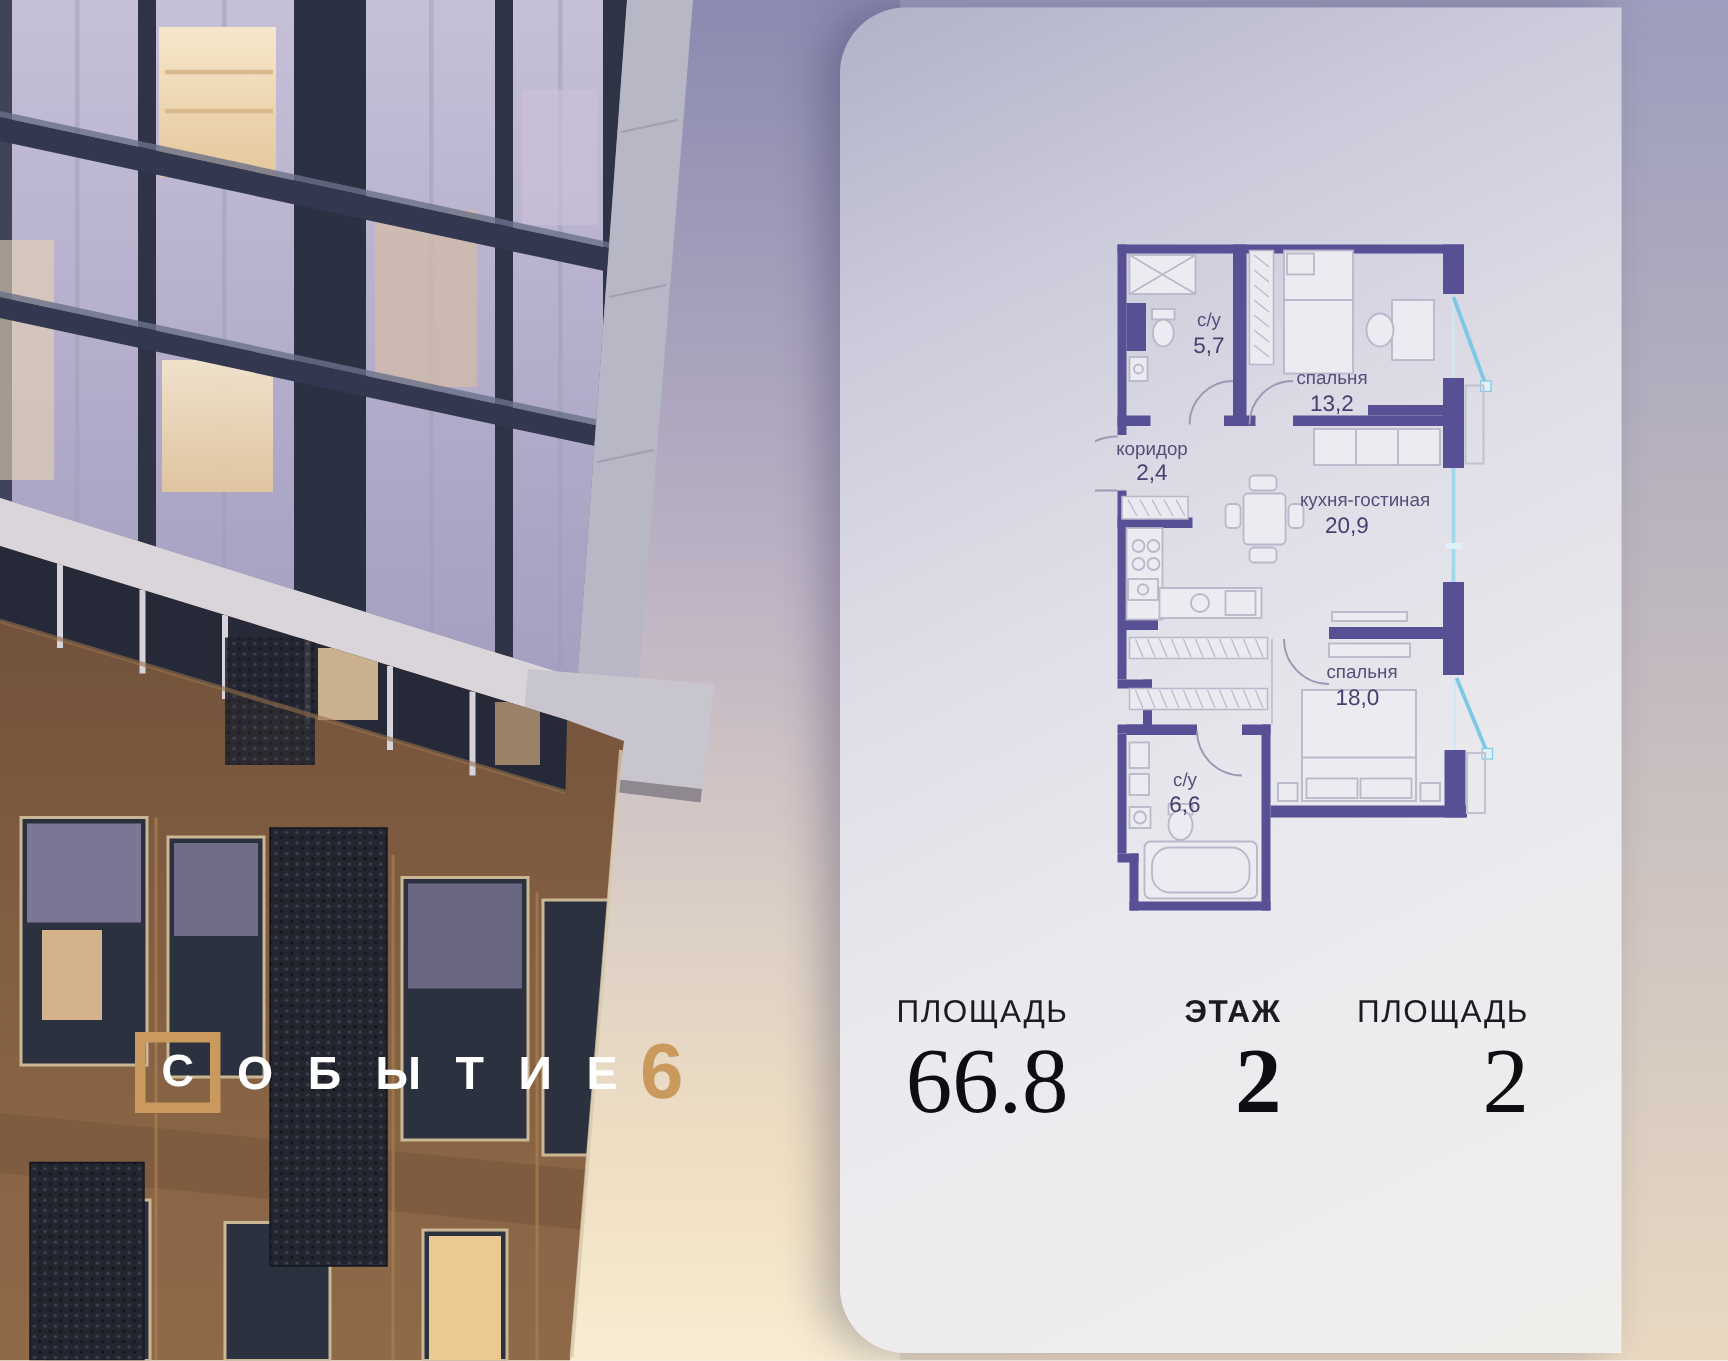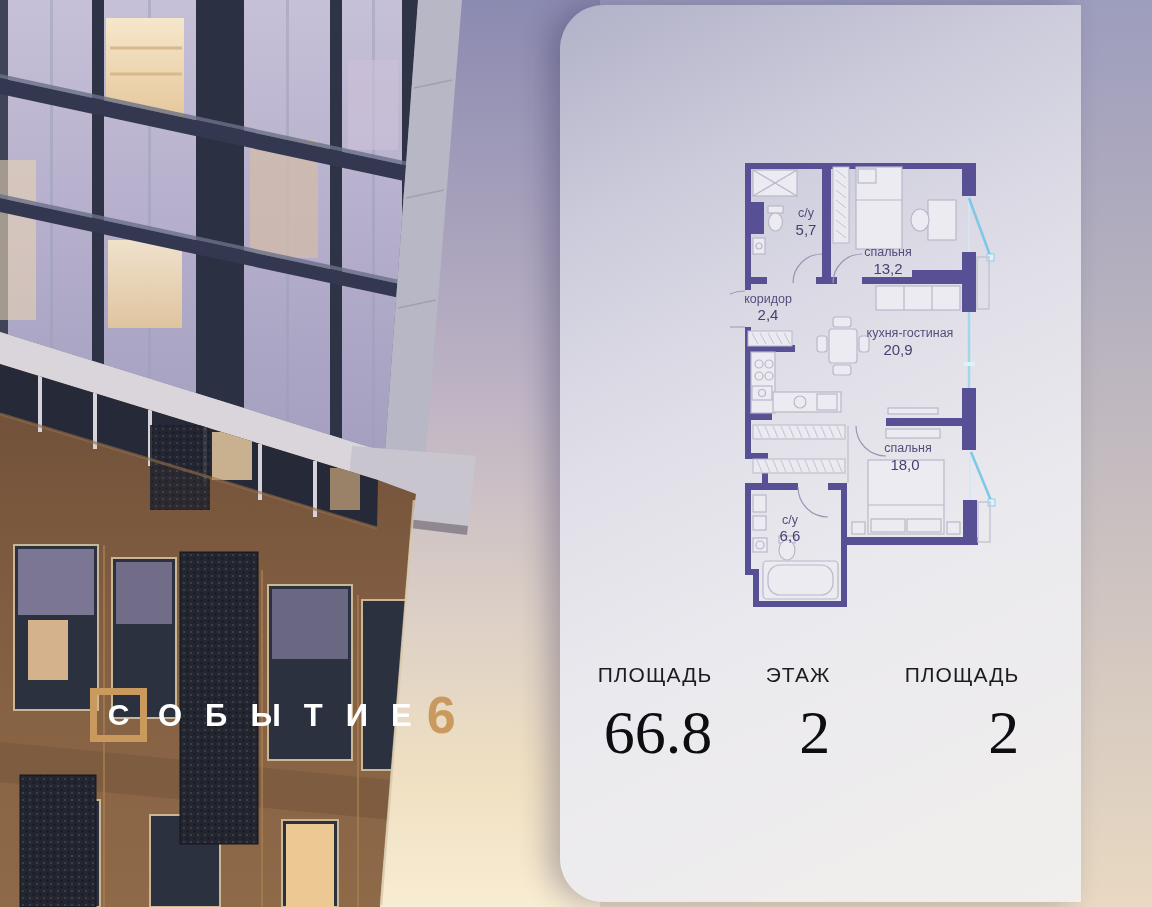--- a/index.html
+++ b/index.html
@@ -22,21 +22,21 @@
   
   .card{position:absolute;left:560px;top:5px;width:521px;height:897px;
     border-radius:44px 0 0 44px;
     background:linear-gradient(155deg,#b1b1c8 0%,#cccbdb 20%,#e0dfe8 42%,#eae9ee 62%,#f1efec 100%);
     box-shadow:-12px 0 28px rgba(40,38,80,.30);}
   .plan-svg{position:absolute;left:170px;top:145px;width:280px;height:470px;}
 
   .stats{position:absolute;left:0;top:658px;width:100%;height:120px;}
   .stat{position:absolute;transform:translateX(-50%);text-align:right;white-space:nowrap;}
   .stat-label{font-size:21px;letter-spacing:1px;color:#1b1b21;}
-  .stat-value{font-family:"Liberation Serif",serif;font-size:62px;color:#0d0d12;margin-top:14px;line-height:1;}
+  .stat-value{font-family:"Liberation Serif",serif;font-size:62px;color:#0d0d12;margin-top:3px;line-height:1;}
 
   .plan-name{font-family:"Liberation Sans",sans-serif;font-size:12.5px;fill:#544e7a;}
   .plan-area{font-family:"Liberation Sans",sans-serif;font-size:15px;fill:#474170;}
 </style>
 </head>
 <body>
 
 <div class="photo">
   <svg viewBox="0 0 600 907" width="600" height="907">
     <defs>
@@ -319,21 +319,21 @@
       <text class="plan-name" x="790" y="524">с/у</text>
       <text class="plan-area" x="790" y="541">6,6</text>
     </g>
   </svg>
 
   <div class="stats">
     <div class="stat" style="left:95px;">
       <div class="stat-label">ПЛОЩАДЬ</div>
       <div class="stat-value">66.8</div>
     </div>
-    <div class="stat" style="left:238px;">
+    <div class="stat" style="left:262px;font-weight:bold;">
       <div class="stat-label">ЭТАЖ</div>
       <div class="stat-value">2</div>
     </div>
     <div class="stat" style="left:402px;">
       <div class="stat-label">ПЛОЩАДЬ</div>
       <div class="stat-value">2</div>
     </div>
   </div>
 </div>
 

